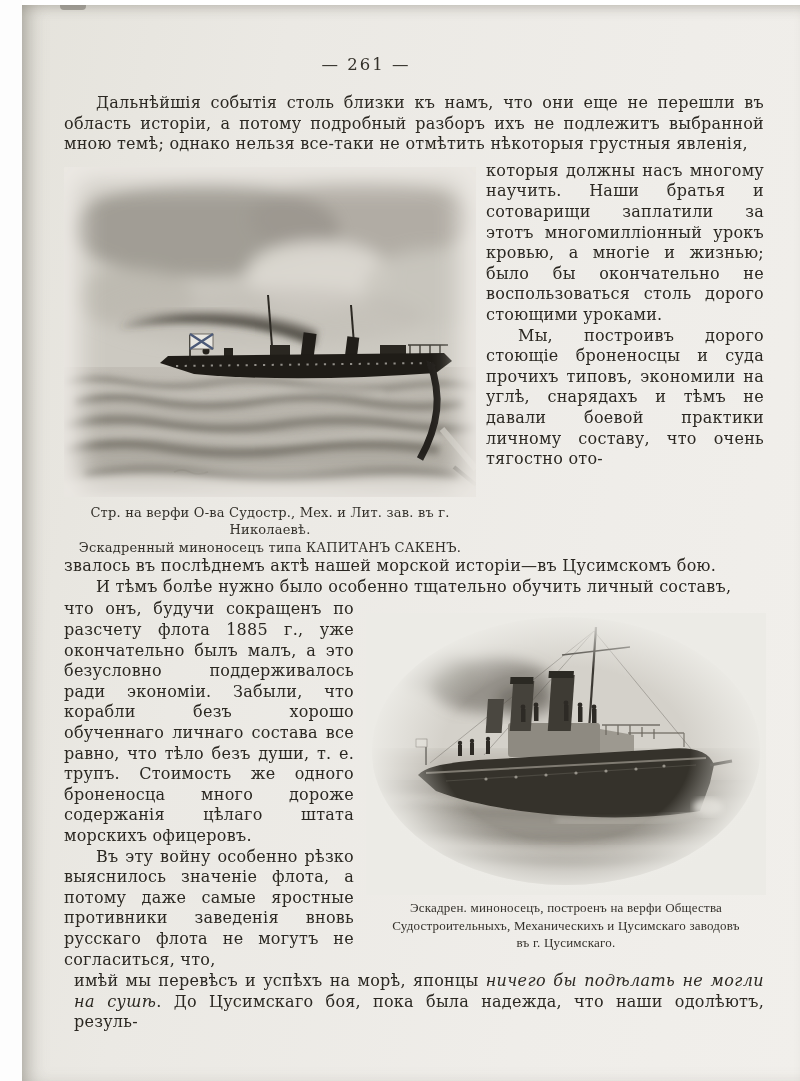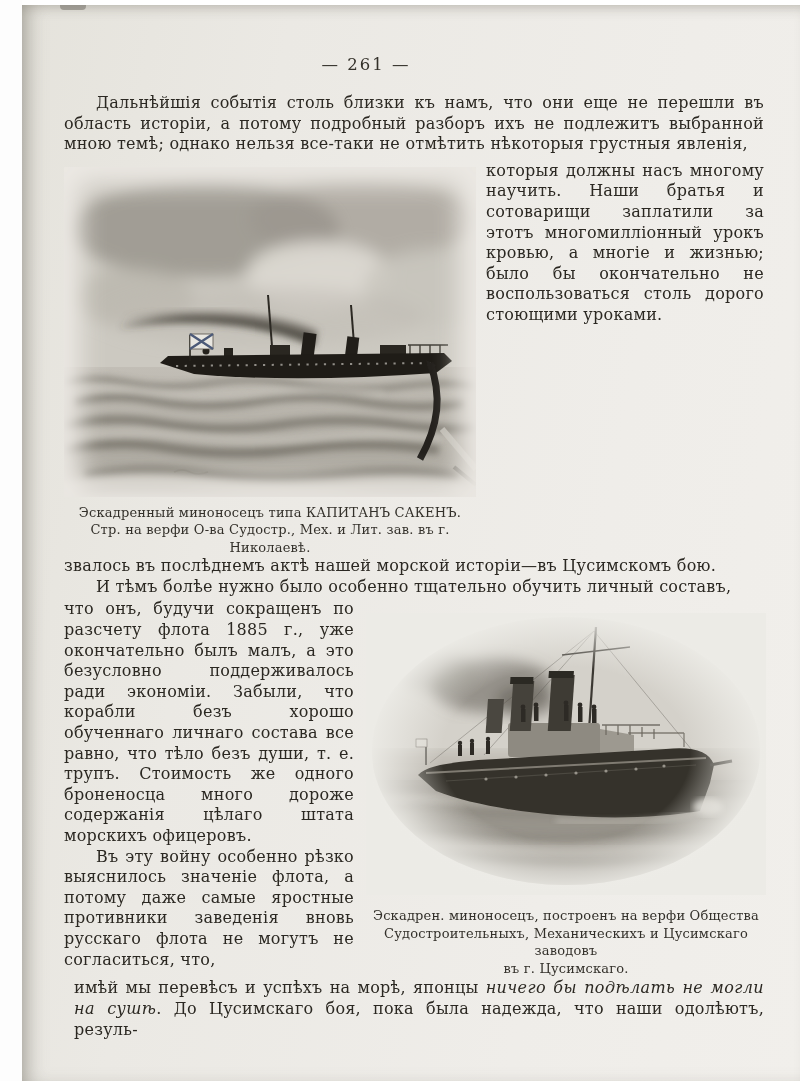--- a/index.html
+++ b/index.html
@@ -22,21 +22,21 @@
   .fig1frame{position:relative;width:412px;height:330px;}
   .fig1frame::after{content:"";position:absolute;inset:0;
         box-shadow:inset 0 0 26px 16px #ece9e4;pointer-events:none;}
   .colright{flex:1;min-width:0;}
   .fig2wrap{flex:1;padding-top:14px;}
   .colleft{flex:0 0 290px;}
   .row2{display:flex;gap:12px;margin-top:2px;}
   figure{margin:0;}
   figcaption{text-align:center;color:#33302a;font-size:13px;line-height:17.5px;letter-spacing:.2px;}
   .cap1{margin-top:7px;width:100%;}
-  .cap2{margin-top:8px;}
+  .cap2{margin-top:0;font-family:Liberation Serif, serif;}
   .final{margin-top:1px;margin-left:10px;}
   .final i{letter-spacing:.4px;}
 </style>
 </head>
 <body>
 
 <div class="scan-edge-left"></div>
 
 <div class="page">
   <div class="top-smudge"></div>
@@ -114,27 +114,28 @@
 
             <path d="M366 196 C378 228 375 258 356 292" stroke="#24211d" stroke-width="7" fill="none"></path>
             <path d="M362 193 L372 198 L366 206 Z" fill="#24211d"></path>
             <path d="M378 262 L412 302" stroke="#c6c3bb" stroke-width="6" opacity=".85"></path>
             <path d="M390 300 L412 318" stroke="#55524a" stroke-width="4" opacity=".6"></path>
 
             <path d="M110 305 q8 -4 16 0 q8 4 18 0" stroke="#7d796f" stroke-width="1.4" fill="none" opacity=".7"></path>
           </svg>
         </div>
         <figcaption class="cap1">
+          <div>Стр. на верфи О-ва Судостр., Мех. и Лит. зав. въ г. Николаевѣ.</div>
           <div>Эскадренный миноносецъ типа КАПИТАНЪ САКЕНЪ.</div>
-          <div>Стр. на верфи О-ва Судостр., Мех. и Лит. зав. въ г. Николаевѣ.</div>
         </figcaption>
       </figure>
 
       <div class="colright">
         <p class="para">которыя должны насъ многому научить. Наши братья и сотоварищи заплатили за этотъ многомилліонный урокъ кровью, а многіе и жизнью; было бы окончательно не воспользоваться столь дорого стоющими уроками.</p>
+        <p class="para ind">Мы, построивъ дорого стоющіе броненосцы и суда прочихъ типовъ, экономили на углѣ, снарядахъ и тѣмъ не давали боевой практики личному составу, что очень тягостно ото-</p>
       </div>
     </div>
 
     <p class="para">звалось въ послѣднемъ актѣ нашей морской исторіи—въ Цусимскомъ бою.</p>
     <p class="para ind">И тѣмъ болѣе нужно было особенно тщательно обучить личный составъ,</p>
 
     <div class="row2">
       <div class="colleft">
         <p class="para">что онъ, будучи сокращенъ по разсчету флота 1885 г., уже окончательно былъ малъ, а это безусловно поддерживалось ради экономіи. Забыли, что корабли безъ хорошо обученнаго личнаго состава все равно, что тѣло безъ души, т. е. трупъ. Стоимость же одного броненосца много дороже содержанія цѣлаго штата морскихъ офицеровъ.</p>
         <p class="para ind">Въ эту войну особенно рѣзко выяснилось значеніе флота, а потому даже самые яростные противники заведенія вновь русскаго флота не могутъ не согласиться, что,</p>

